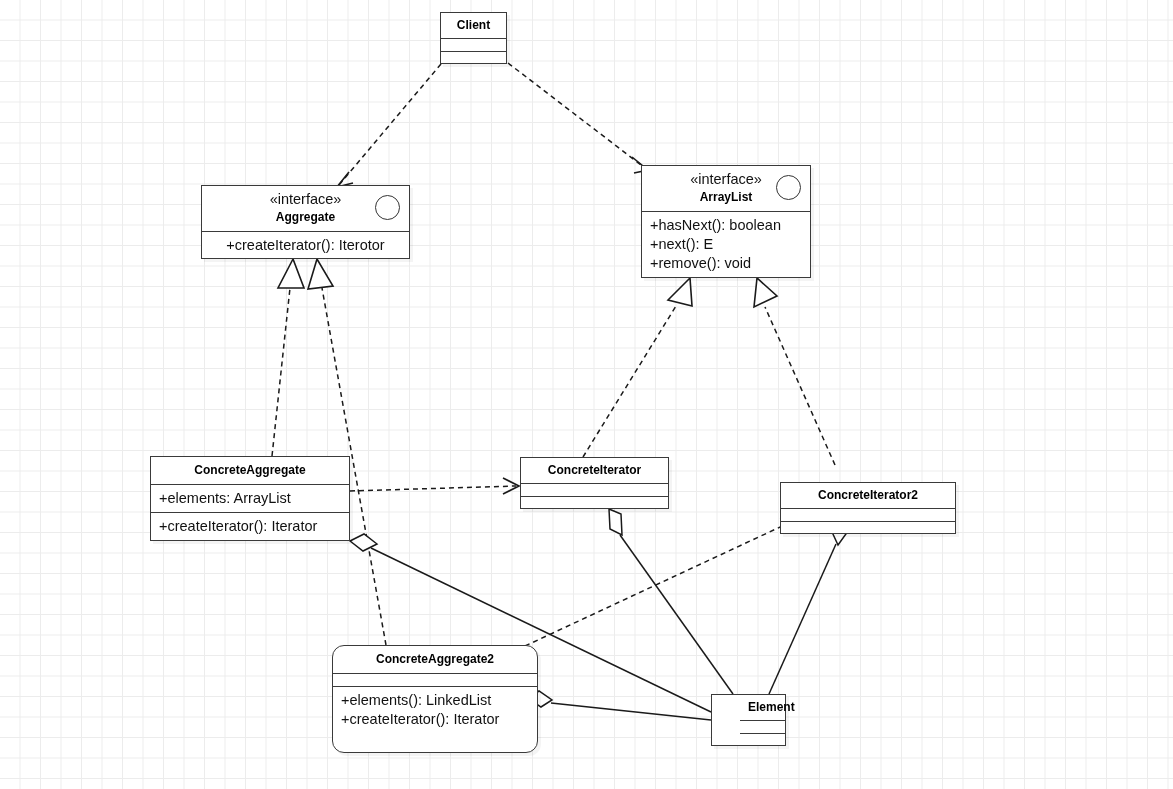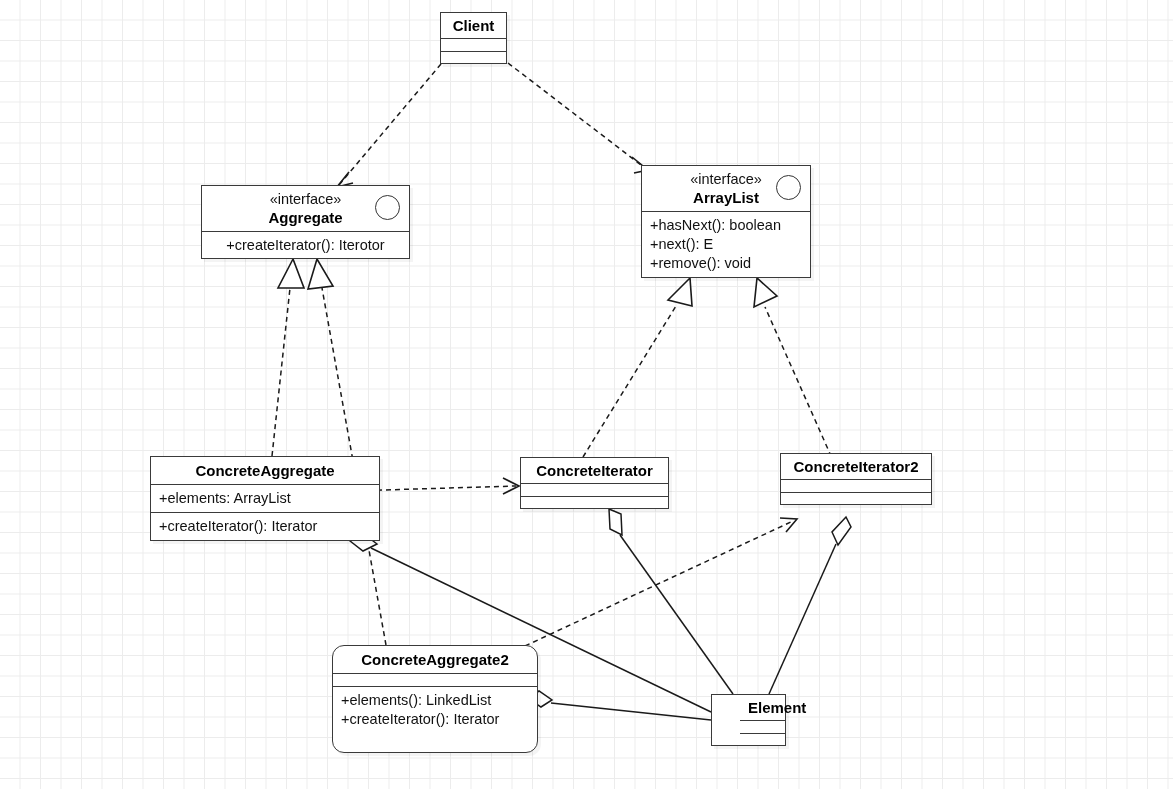--- a/index.html
+++ b/index.html
@@ -48,21 +48,21 @@
     text-align: center;
     position: relative;
   }
   .stereotype {
     font-size: 14.5px;
     color: #111;
     line-height: 17px;
     font-weight: normal;
   }
   .cls-name {
-    font-size: 15px;
+    font-size: 12px;
     font-weight: bold;
     color: #000;
     line-height: 19px;
   }
   .members {
     font-size: 14.5px;
     color: #111;
     line-height: 19px;
     text-align: left;
     white-space: nowrap;
@@ -172,41 +172,41 @@
       <div class="cls-name">ArrayList</div>
       <span class="iface-circle"></span>
     </div>
     <div class="compartment members" style="padding:4px 8px;">
       <div>+hasNext(): boolean</div>
       <div>+next(): E</div>
       <div>+remove(): void</div>
     </div>
   </div>
 
-  <div class="uml-class" style="left:150px; top:456px; width:230px; height:85px;">
+  <div class="uml-class" style="left:150px; top:456px; width:200px; height:85px;">
     <div class="compartment head" style="padding:4px 8px;">
       <div class="cls-name">ConcreteAggregate</div>
     </div>
     <div class="compartment members" style="padding:4px 8px;">
       <div>+elements: ArrayList</div>
     </div>
     <div class="compartment members" style="padding:4px 8px;">
       <div>+createIterator(): Iterator</div>
     </div>
   </div>
 
   <div class="uml-class" style="left:520px; top:457px; width:149px; height:52px;">
     <div class="compartment head" style="padding:3px 8px;">
       <div class="cls-name">ConcreteIterator</div>
     </div>
     <div class="compartment empty-bar"></div>
     <div class="compartment empty-bar"></div>
   </div>
 
-  <div class="uml-class" style="left:780px; top:453px; width:152px; height:52px;">
+  <div class="uml-class" style="left:780px; top:482px; width:176px; height:52px;">
     <div class="compartment head" style="padding:3px 8px;">
       <div class="cls-name">ConcreteIterator2</div>
     </div>
     <div class="compartment empty-bar"></div>
     <div class="compartment empty-bar"></div>
   </div>
 
   <div class="uml-class" style="left:332px; top:645px; width:206px; height:108px;border-radius:12px;">
     <div class="compartment head" style="padding:4px 8px;">
       <div class="cls-name">ConcreteAggregate2</div>

